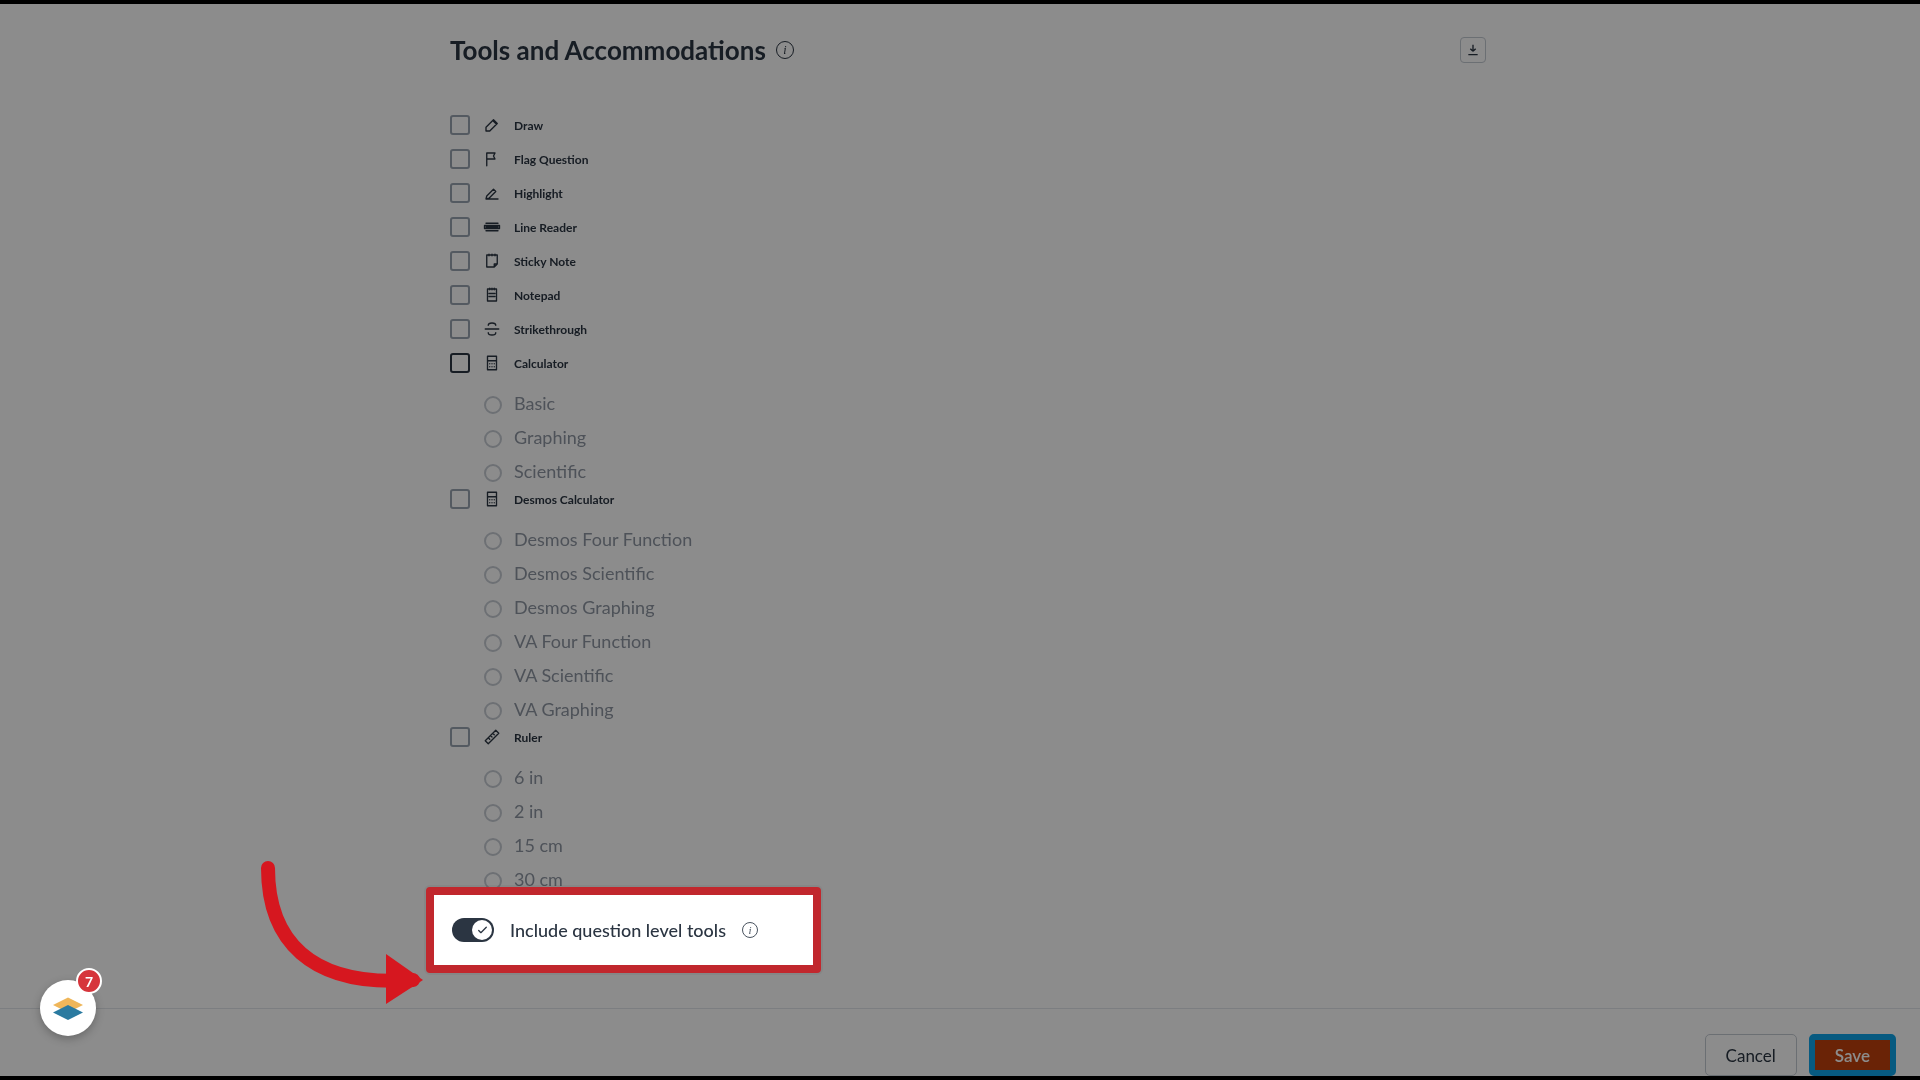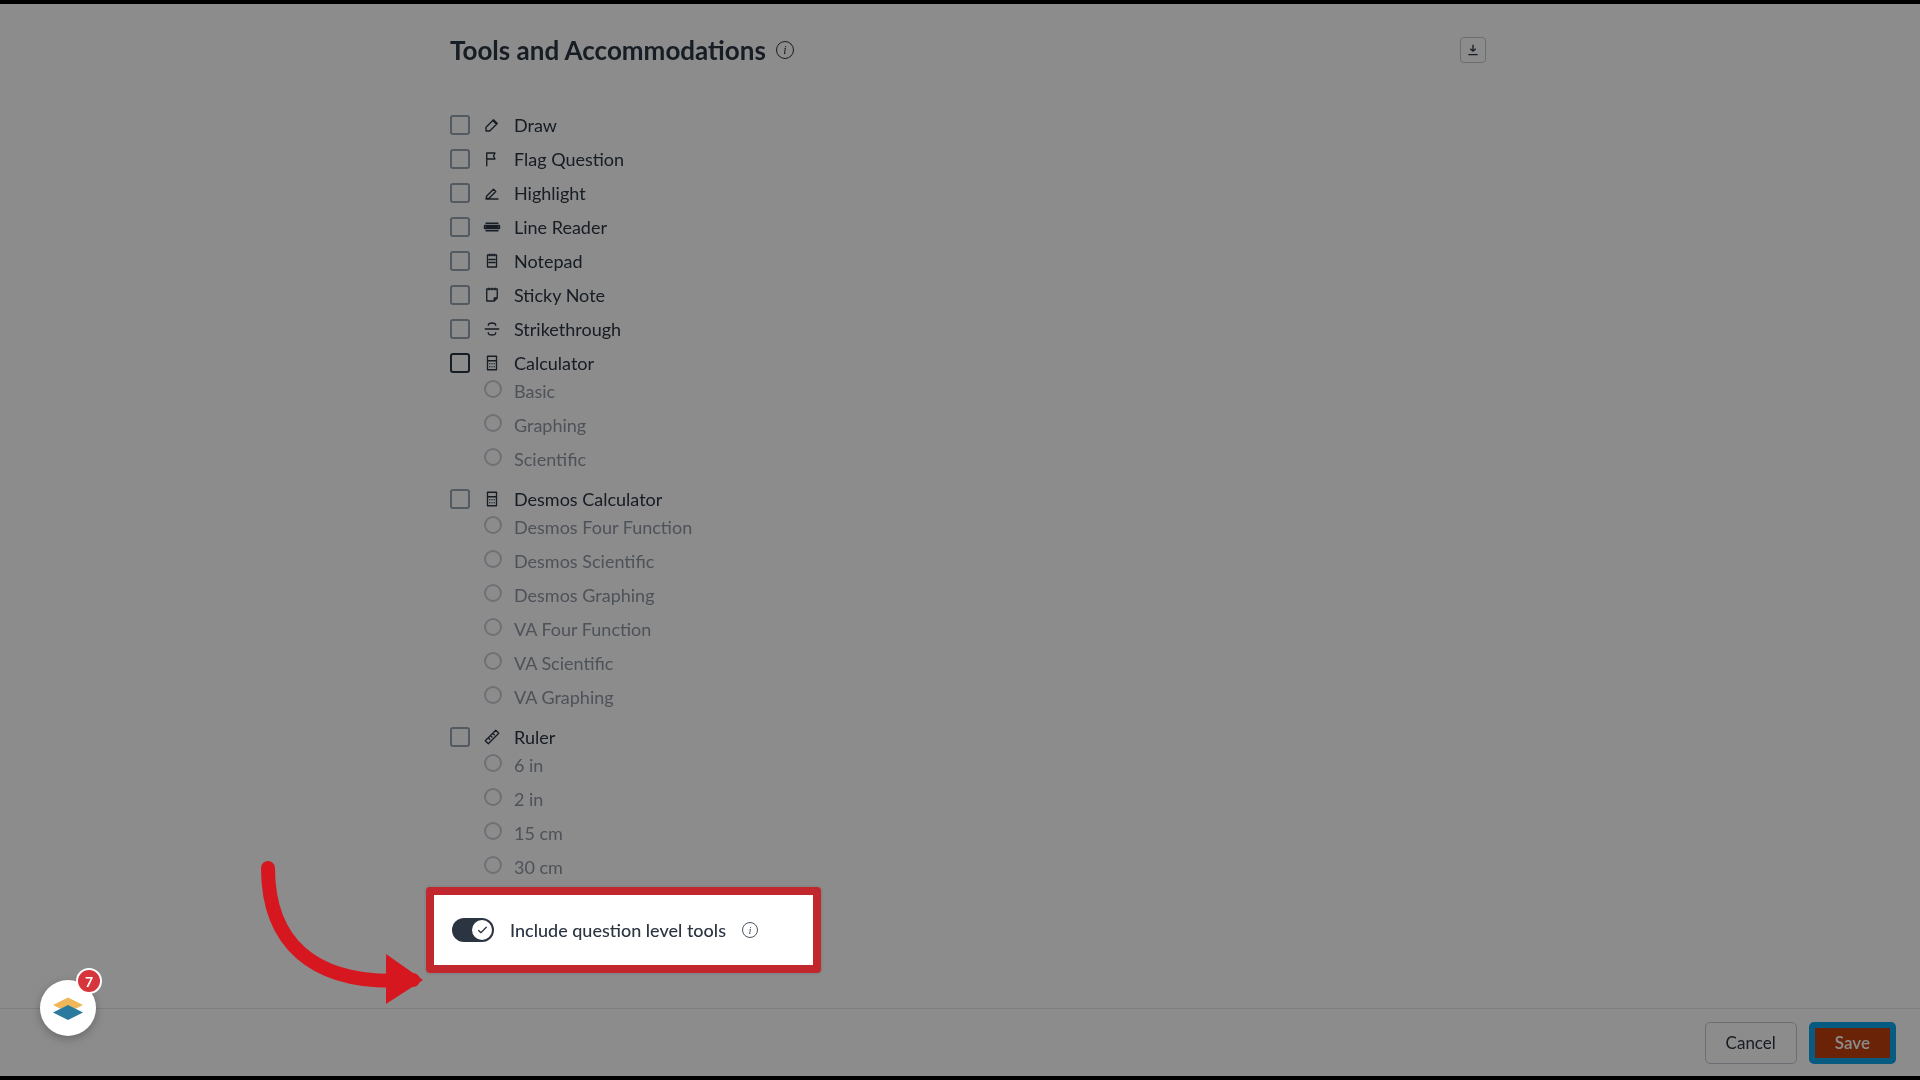--- a/index.html
+++ b/index.html
@@ -26,24 +26,24 @@
 
   .dl-button { width: 26px; height: 26px; border: 1px solid #c4cad2; border-radius: 4px; display: flex; align-items: center; justify-content: center; background: #fff; }
   .dl-button svg { width: 16px; height: 16px; stroke: #2b3542; stroke-width: 2; fill: none; }
 
   .tool-list { display: flex; flex-direction: column; gap: 0; }
   .tool-row { display: flex; align-items: center; height: 34px; gap: 12px; }
   .checkbox { width: 20px; height: 20px; border: 2px solid #9aa4b1; border-radius: 3px; background: #fff; flex: none; }
   .checkbox.bold { border-color: #2b3542; border-width: 2px; }
   .tool-icon { width: 20px; height: 20px; display: inline-flex; align-items: center; justify-content: center; flex: none; }
   .tool-icon svg { width: 18px; height: 18px; stroke: #2b3542; stroke-width: 1.8; fill: none; stroke-linecap: round; stroke-linejoin: round; }
-  .tool-label { font-size: 18px; font-weight: 400; color: #2b3542; }
+  .tool-label { font-size: 12px; font-weight: 700; color: #2b3542; }
 
   .sub-list { margin-left: 34px; display: flex; flex-direction: column; }
-  .sub-row { display: flex; align-items: flex-start; height: 34px; gap: 12px; }
+  .sub-row { display: flex; align-items: flex-end; height: 34px; gap: 12px; }
   .radio { width: 18px; height: 18px; border: 2px solid #c7ccd4; border-radius: 50%; background: #fff; flex: none; }
   .sub-label { font-size: 18px; font-weight: 400; color: #8e96a2; }
 
   .qlt-wrap { position: absolute; left: 426px; top: 887px; width: 395px; height: 86px; z-index: 70; }
   .qlt-highlight { position: absolute; inset: 0; border: 8px solid #c1272d; background: #fff; border-radius: 4px; box-shadow: 0 0 0 2px rgba(0,0,0,0.04); }
   .qlt-inner { position: absolute; inset: 8px; display: flex; align-items: center; gap: 16px; padding: 0 18px; }
   .toggle { width: 42px; height: 24px; border-radius: 12px; background: #2b3542; position: relative; flex: none; }
   .toggle .knob { position: absolute; right: 2px; top: 2px; width: 20px; height: 20px; border-radius: 50%; background: #fff; display:flex; align-items:center; justify-content:center; }
   .toggle .knob svg { width: 13px; height: 13px; stroke:#2b3542; stroke-width:2.4; fill:none; stroke-linecap:round; stroke-linejoin:round; }
   .qlt-label { font-size: 18px; color: #2b3542; font-weight: 500; }
@@ -51,21 +51,21 @@
   
   .arrow { position: absolute; left: 248px; top: 858px; width: 200px; height: 170px; z-index: 72; pointer-events: none; }
 
   
   .float-badge { position: absolute; left: 38px; bottom: 44px; width: 62px; height: 62px; z-index: 72; }
   .float-badge .stack { width: 56px; height: 56px; border-radius: 50%; background: #fff; box-shadow: 0 3px 8px rgba(0,0,0,0.25); display:flex; align-items:center; justify-content:center; position:absolute; left:2px; top:6px;}
   .float-badge .stack svg { width: 36px; height: 36px; }
   .float-badge .count { position: absolute; right: -2px; top: -6px; min-width: 26px; height: 26px; border-radius: 13px; background: #d6353b; color: #fff; font-size: 14px; font-weight: 700; display: flex; align-items: center; justify-content: center; border: 2px solid #fff; }
 
   
-  .footer { position: absolute; left: 0; right: 0; bottom: 0; height: 68px; border-top: 1px solid #e2e6eb; display: flex; align-items: center; justify-content: flex-end; gap: 12px; padding: 0 24px; background: #fff; }
+  .footer { position: absolute; left: 0; right: 0; bottom: 0; height: 68px; border-top: 1px solid #e2e6eb; display: flex; align-items: flex-end; justify-content: flex-end; gap: 12px; padding: 0 24px; background: #fff; }
   .btn { height: 42px; padding: 0 20px; font-size: 17px; border-radius: 5px; display: inline-flex; align-items: center; justify-content: center; cursor: pointer; }
   .btn-secondary { background: #fff; border: 1px solid #c4cad2; color: #2b3542; }
   .btn-primary { background: #c2410c; border: 6px solid #0ea5e9; color: #fff; font-weight: 600; }
 </style>
 </head>
 <body>
 
 <div class="letterbox-top"></div>
 <div class="letterbox-bottom"></div>
 
@@ -118,33 +118,33 @@
             <svg viewBox="0 0 24 24">
               <path d="M4 7h16M4 12h16M4 17h16M2 10h20v4H2z"></path>
             </svg>
           </span>
         <span class="tool-label">Line Reader</span>
       </div>
       <div class="tool-row">
         <span class="checkbox"></span>
         <span class="tool-icon">
             <svg viewBox="0 0 24 24">
+              <path d="M5 4h14v12l-4 4H5zM15 20v-4h4M8 3v2M12 3v2M16 3v2"></path>
+            </svg>
+          </span>
+        <span class="tool-label">Sticky Note</span>
+      </div>
+      <div class="tool-row">
+        <span class="checkbox"></span>
+        <span class="tool-icon">
+            <svg viewBox="0 0 24 24">
               <path d="M6 4h12v16H6zM9 3v2M12 3v2M15 3v2M8 10h8M8 14h8"></path>
             </svg>
           </span>
         <span class="tool-label">Notepad</span>
-      </div>
-      <div class="tool-row">
-        <span class="checkbox"></span>
-        <span class="tool-icon">
-            <svg viewBox="0 0 24 24">
-              <path d="M5 4h14v12l-4 4H5zM15 20v-4h4M8 3v2M12 3v2M16 3v2"></path>
-            </svg>
-          </span>
-        <span class="tool-label">Sticky Note</span>
       </div>
       <div class="tool-row">
         <span class="checkbox"></span>
         <span class="tool-icon">
             <svg viewBox="0 0 24 24">
               <path d="M7 7c0-2 2-3 5-3s5 1 5 3M7 17c0 2 2 3 5 3s5-1 5-3M3 12h18"></path>
             </svg>
           </span>
         <span class="tool-label">Strikethrough</span>
       </div>

